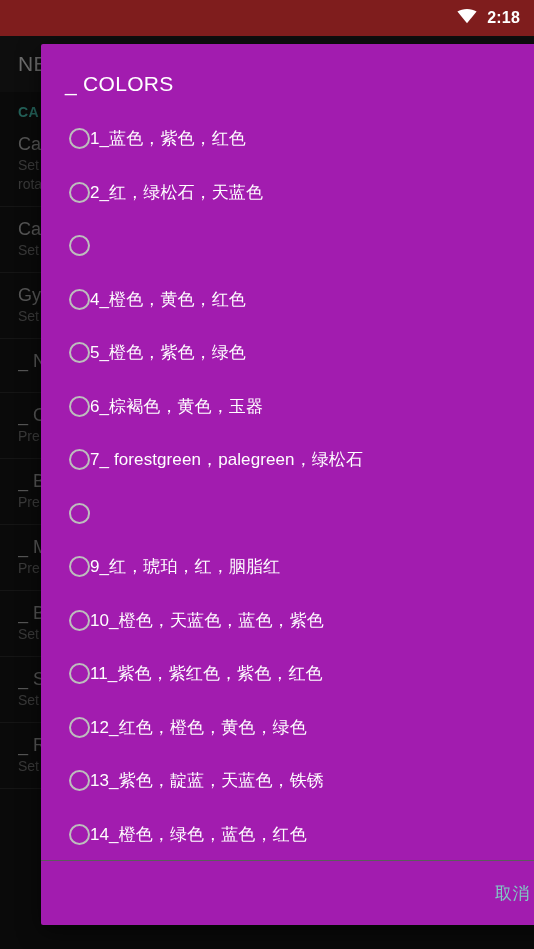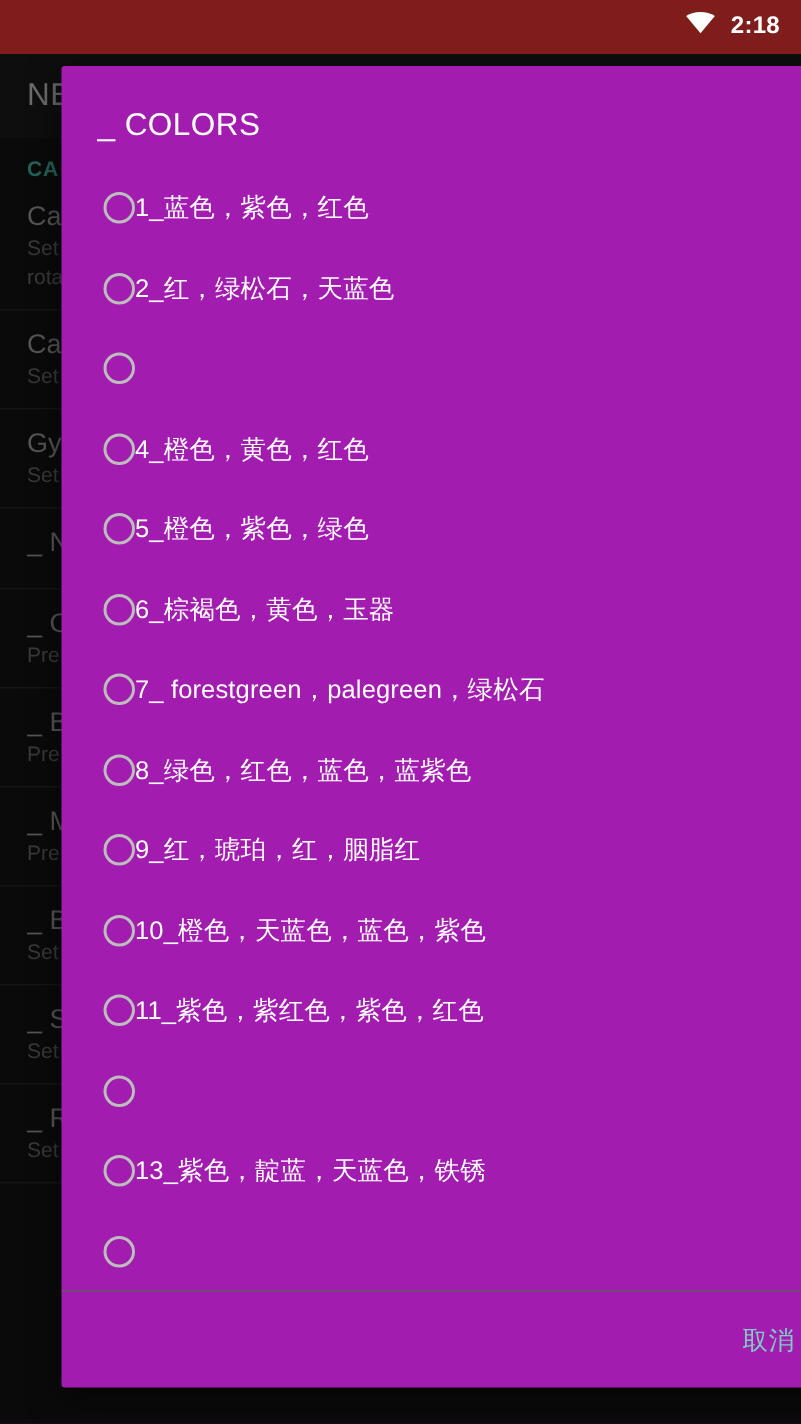--- a/index.html
+++ b/index.html
@@ -305,43 +305,44 @@
           <div class="opt-row">
             <span class="radio"></span>
             <span class="opt-label">6_棕褐色，黄色，玉器</span>
           </div>
           <div class="opt-row">
             <span class="radio"></span>
             <span class="opt-label">7_ forestgreen，palegreen，绿松石</span>
           </div>
           <div class="opt-row">
             <span class="radio"></span>
-            <span class="opt-label">8_绿色，红色，蓝色，蓝紫色</span>
           </div>
           <div class="opt-row">
             <span class="radio"></span>
             <span class="opt-label">9_红，琥珀，红，胭脂红</span>
           </div>
           <div class="opt-row">
             <span class="radio"></span>
             <span class="opt-label">10_橙色，天蓝色，蓝色，紫色</span>
           </div>
           <div class="opt-row">
             <span class="radio"></span>
             <span class="opt-label">11_紫色，紫红色，紫色，红色</span>
           </div>
           <div class="opt-row">
             <span class="radio"></span>
+            <span class="opt-label">12_红色，橙色，黄色，绿色</span>
           </div>
           <div class="opt-row">
             <span class="radio"></span>
             <span class="opt-label">13_紫色，靛蓝，天蓝色，铁锈</span>
           </div>
           <div class="opt-row">
             <span class="radio"></span>
+            <span class="opt-label">14_橙色，绿色，蓝色，红色</span>
           </div>
         </div>
       <div id="list-scrollbar-track">
         <div id="list-scrollbar-thumb"></div>
       </div>
     </div>
 
     <div id="dialog-divider"></div>
 
     <div id="dialog-actions">

